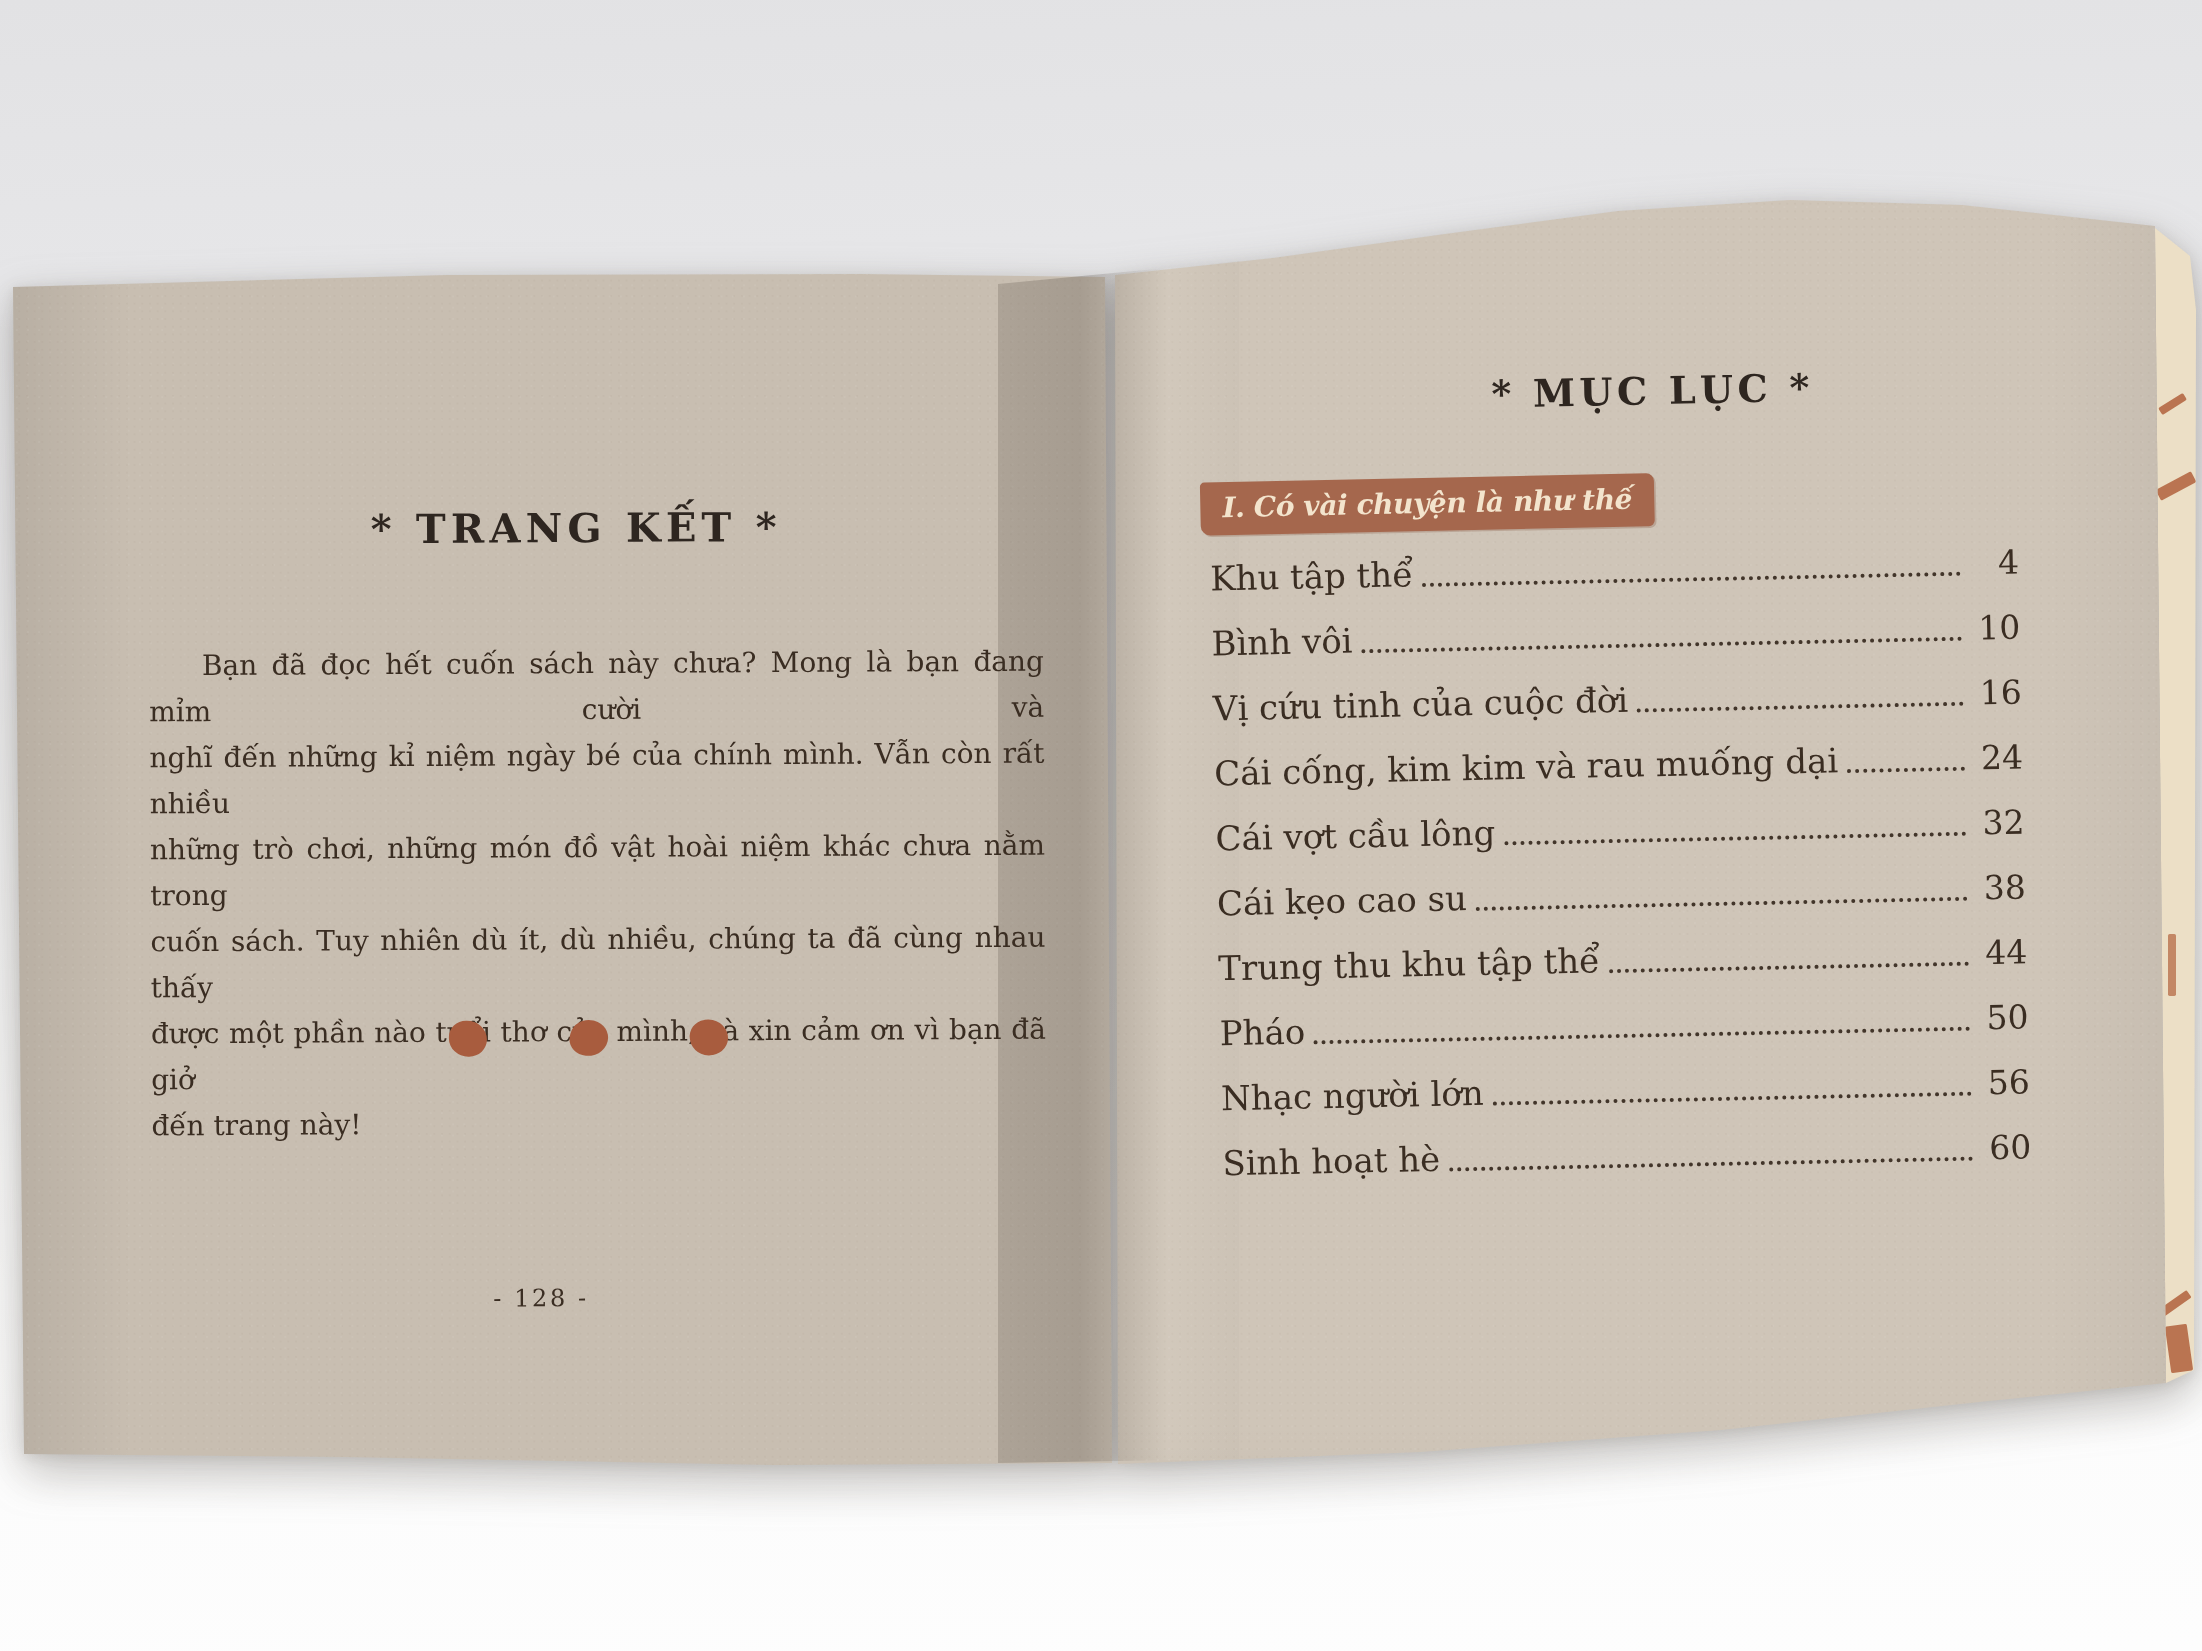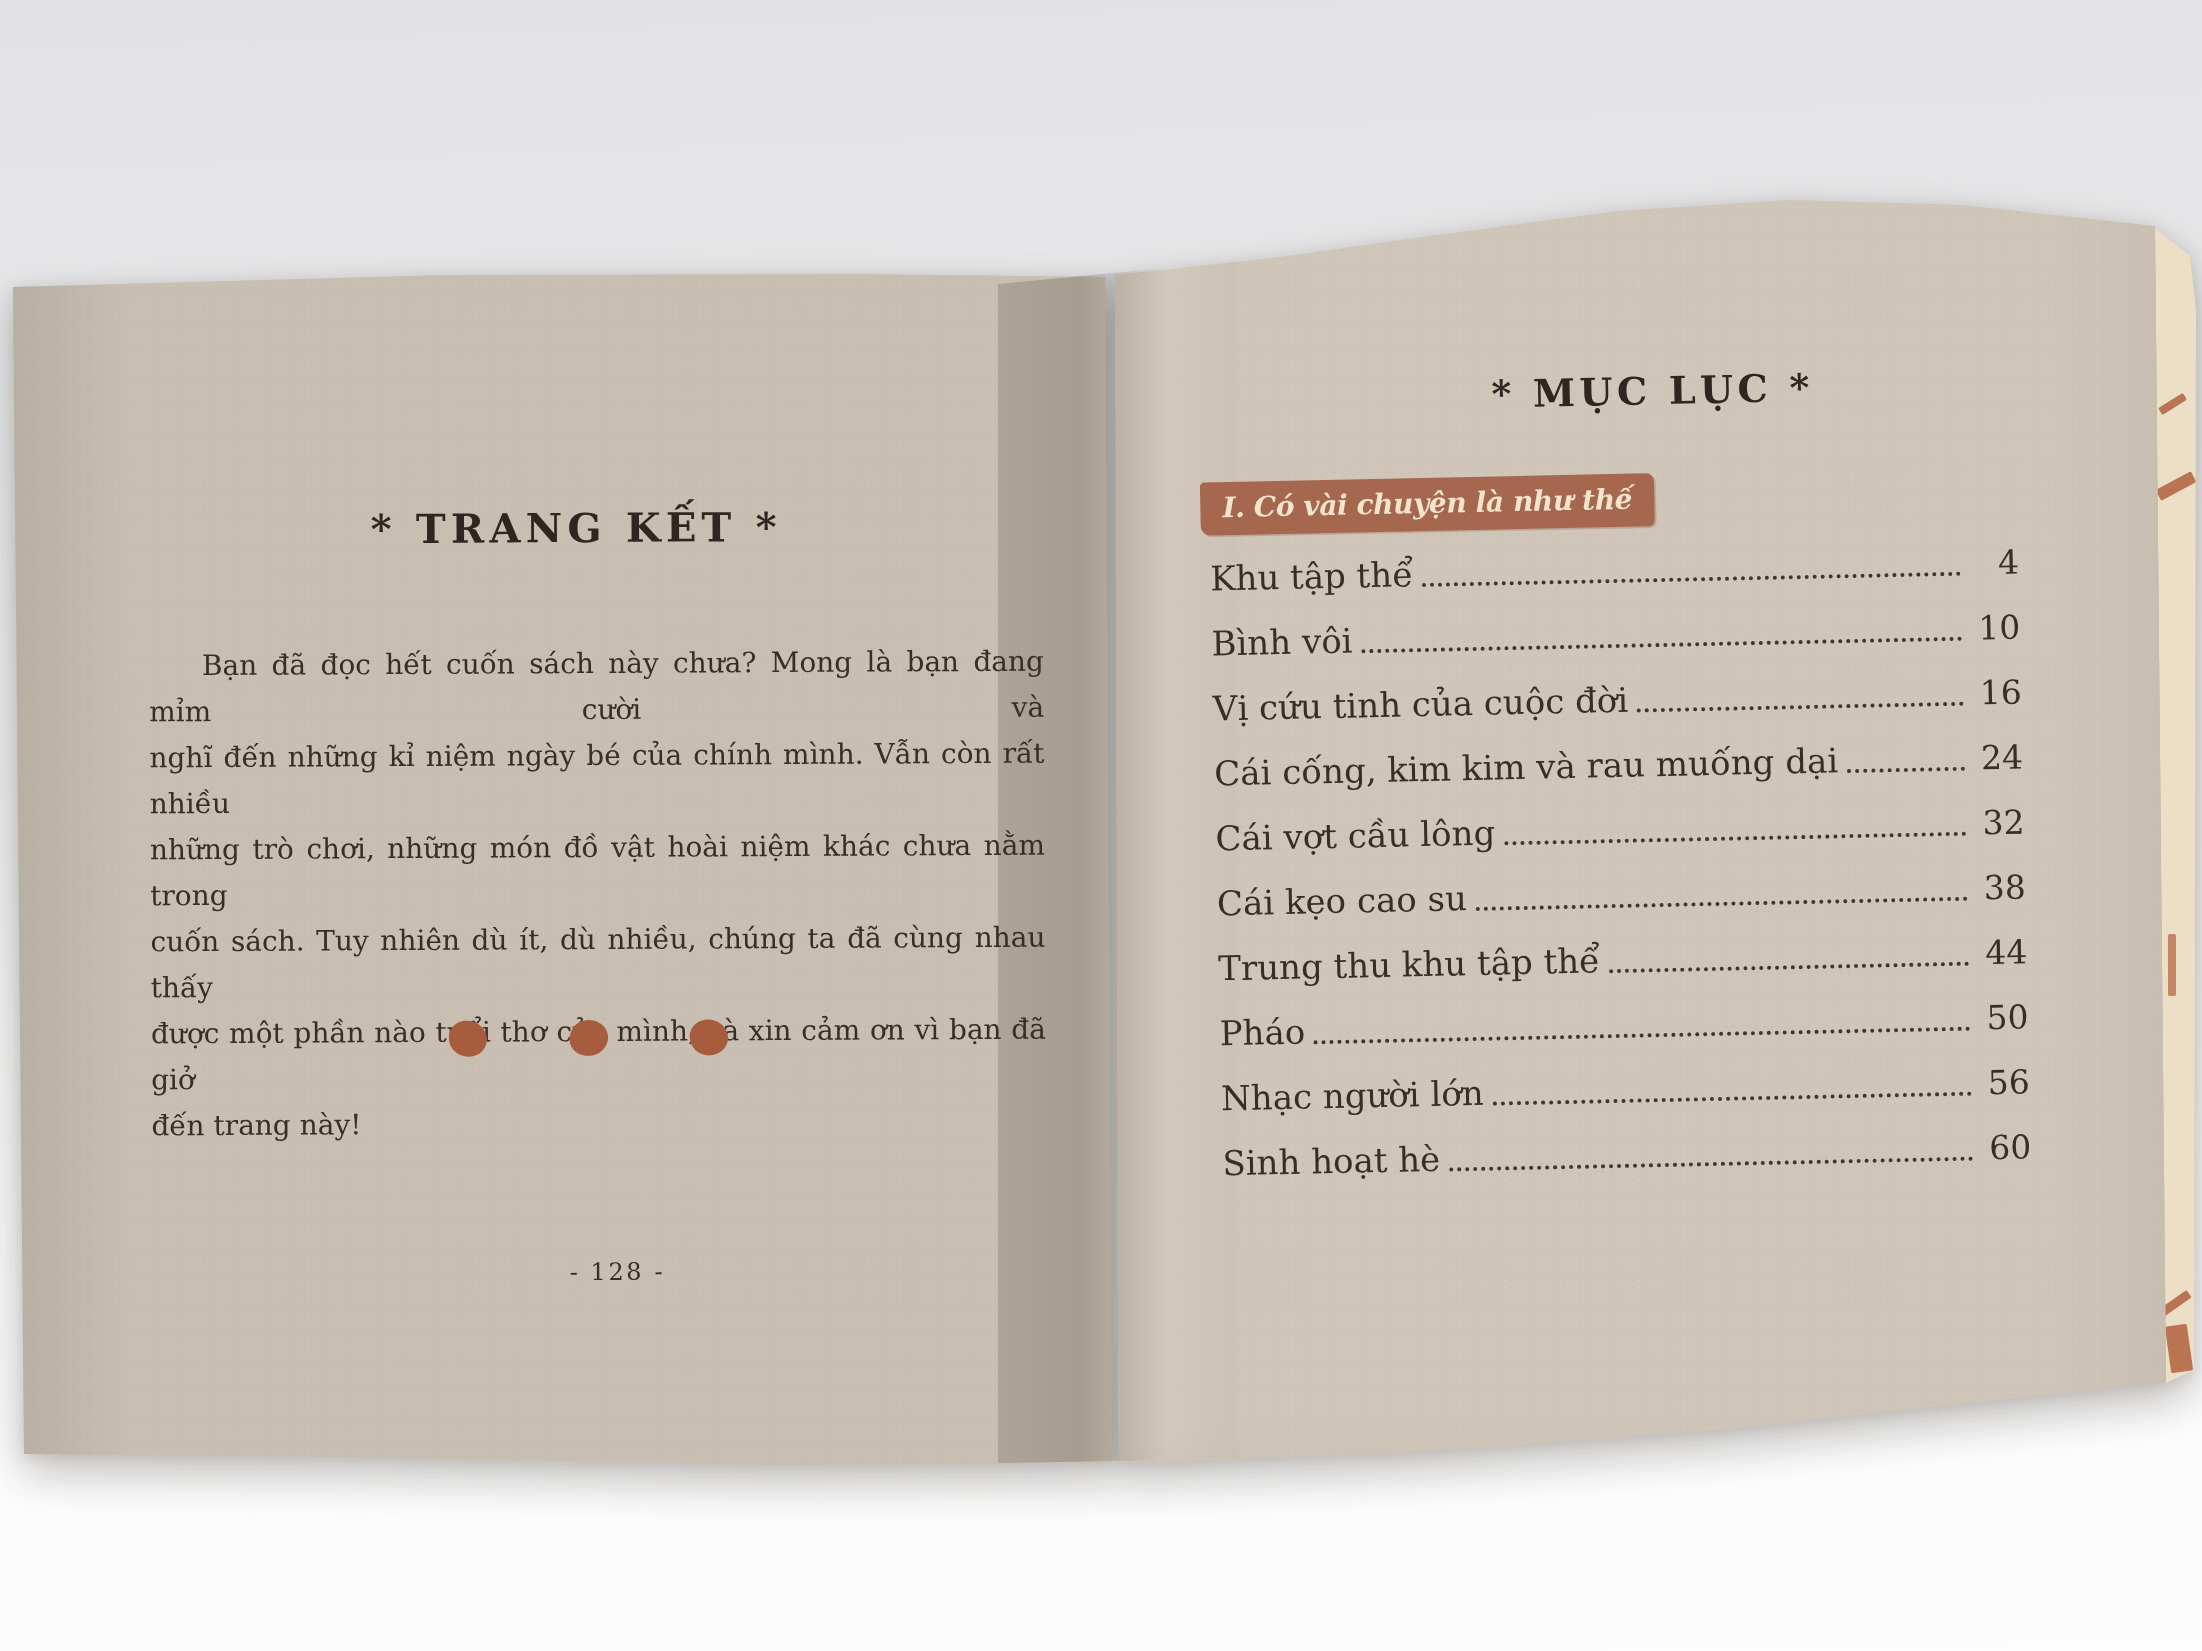--- a/index.html
+++ b/index.html
@@ -43,21 +43,21 @@
   .lp-title{position:absolute;left:232px;top:21.5px;width:430px;text-align:center;
     font-size:40px;font-weight:bold;letter-spacing:5.2px;color:#2e2620;white-space:nowrap;}
   .lp-par{position:absolute;left:19px;top:159px;width:895px;font-size:28px;line-height:46px;}
   .lp-line{text-align:justify;text-align-last:justify;}
   .lp-line.first{text-indent:53px;}
   .lp-line.last{text-align-last:left;}
   .lp-dots{position:absolute;left:317px;top:538px;width:279px;display:flex;justify-content:space-between;}
   .lp-dot{width:38px;height:36px;background:#a85c3e;border-radius:46% 54% 48% 52%;}
   .lp-dot:nth-child(2){transform:rotate(14deg);border-radius:52% 48% 55% 45%;}
   .lp-dot:nth-child(3){transform:rotate(-9deg);}
-  .lp-pagenum{position:absolute;left:360px;top:776px;width:172px;text-align:right;
+  .lp-pagenum{position:absolute;left:360px;top:802px;width:172px;text-align:left;
     font-size:24px;letter-spacing:2.6px;color:#3a2d22;}
 
   
   .rp-content{position:absolute;left:1196px;top:361px;width:826px;transform:rotate(-1.2deg);
     transform-origin:34px 34px;color:#3a2d22;}
   .rp-title{position:absolute;left:267px;top:15.5px;width:379px;text-align:center;
     font-size:38px;font-weight:bold;letter-spacing:4.3px;color:#2e2620;white-space:nowrap;}
   .rp-band{position:absolute;left:1.7px;top:121px;height:53px;line-height:52px;padding:0 22.4px;
     background:#a5674d;color:#f3e4cd;font-size:28px;font-style:italic;font-weight:bold;
     letter-spacing:-0.4px;white-space:nowrap;border-radius:4.3px 7.7px 6px 9.5px;

